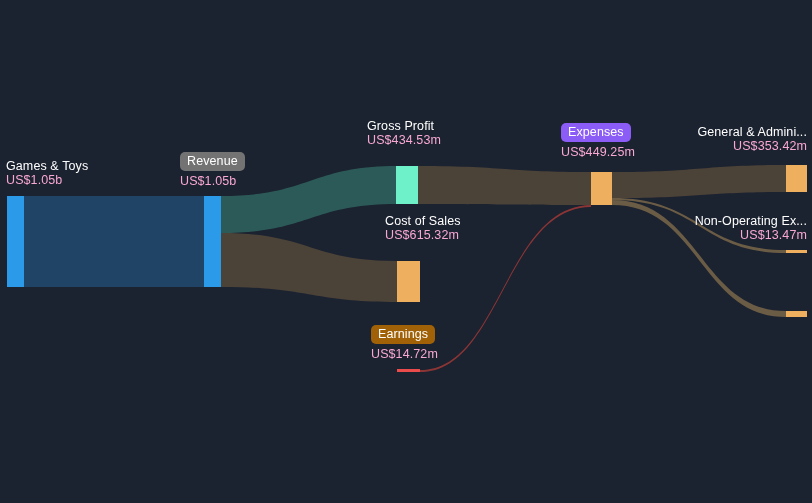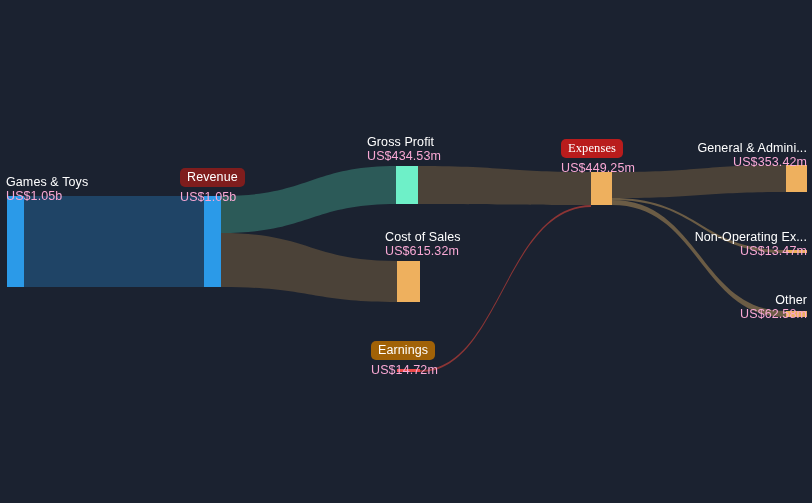--- a/index.html
+++ b/index.html
@@ -25,42 +25,41 @@
     left: 0;
     top: 0;
     width: 812px;
     height: 503px;
     display: block;
   }
   .lbl {
     position: absolute;
     white-space: nowrap;
     line-height: 1.15;
-    margin-top: 16px;
   }
   .lbl-title {
     font-size: 12.5px;
     color: #ffffff;
     letter-spacing: 0.1px;
   }
   .lbl-value {
     font-size: 12.5px;
     color: #f9a8d4;
     letter-spacing: 0.1px;
   }
   .badge {
     display: inline-block;
     padding: 2px 7px 3px 7px;
     border-radius: 5px;
     font-size: 12.5px;
     color: #ffffff;
     letter-spacing: 0.1px;
   }
-  .badge-revenue { background: #7f1d1d; }
-  .badge-expenses { background: #b91c1c; font-family: Liberation Serif, serif; }
+  .badge-revenue { background: #737373; }
+  .badge-expenses { background: #8b5cf6; }
   .badge-earnings { background: #a16207; }
   .ta-left { text-align: left; }
   .ta-right { text-align: right; }
 </style>
 </head>
 <body>
 
 <div id="sankey-root">
 
   <svg class="sankey-canvas" viewBox="0 0 812 503">
@@ -153,18 +152,14 @@
   <div class="lbl ta-right" style="right:5px; top:125px;">
     <div class="lbl-title">General &amp; Admini...</div>
     <div class="lbl-value">US$353.42m</div>
   </div>
 
   <div class="lbl ta-right" style="right:5px; top:214px;">
     <div class="lbl-title">Non-Operating Ex...</div>
     <div class="lbl-value">US$13.47m</div>
   </div>
 
-  <div class="lbl ta-right" style="right:5px; top:277px;">
-    <div class="lbl-title">Other</div>
-    <div class="lbl-value">US$62.58m</div>
-  </div>
 
 </div>
 
 </body></html>

